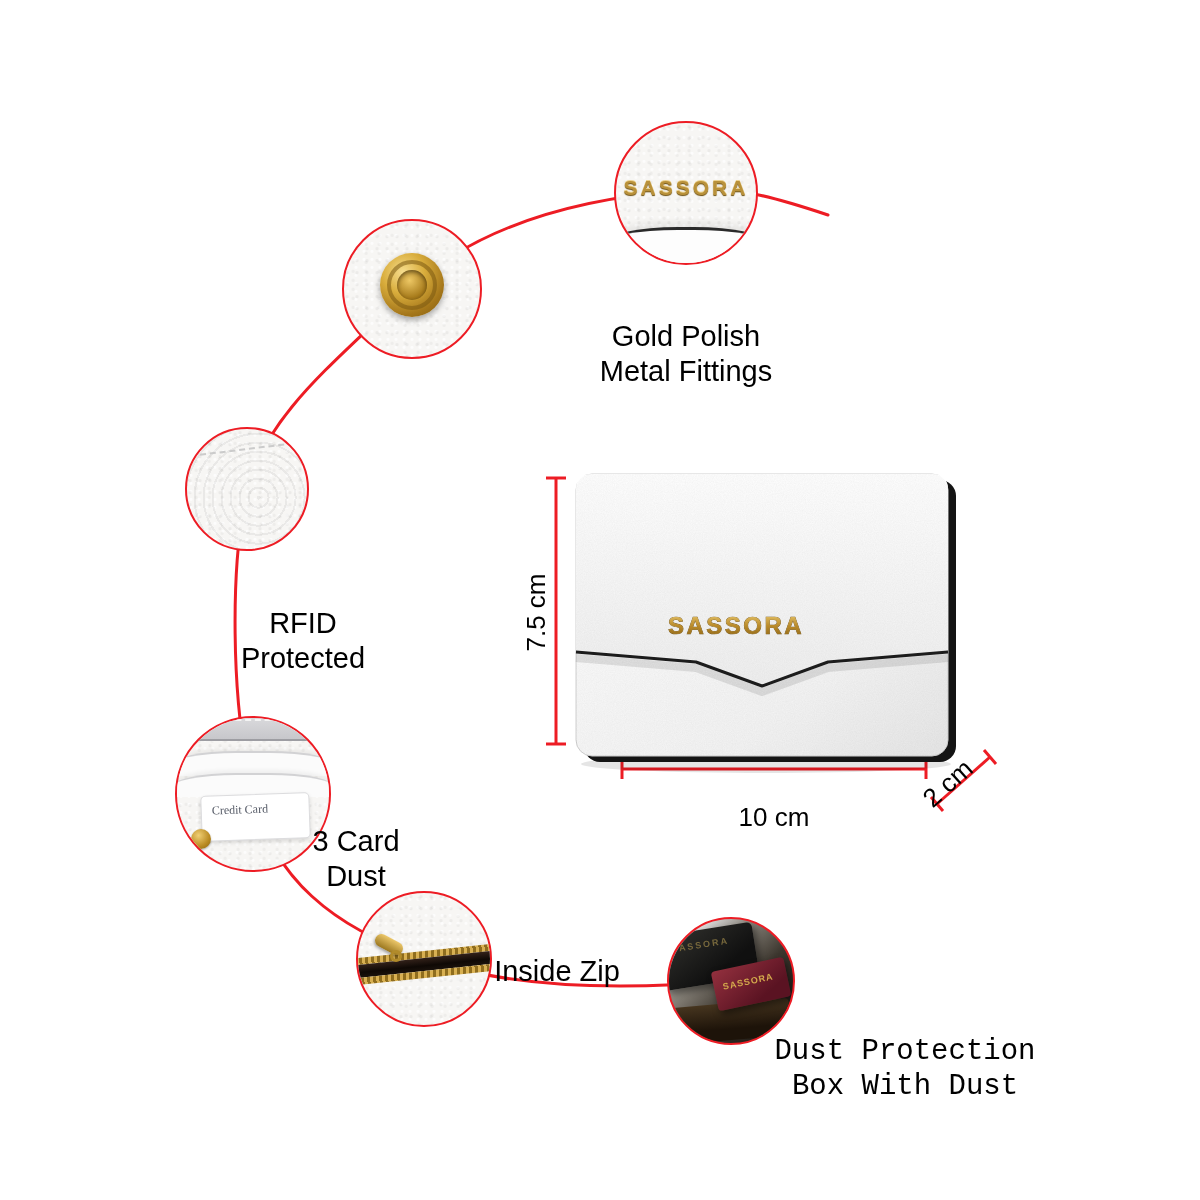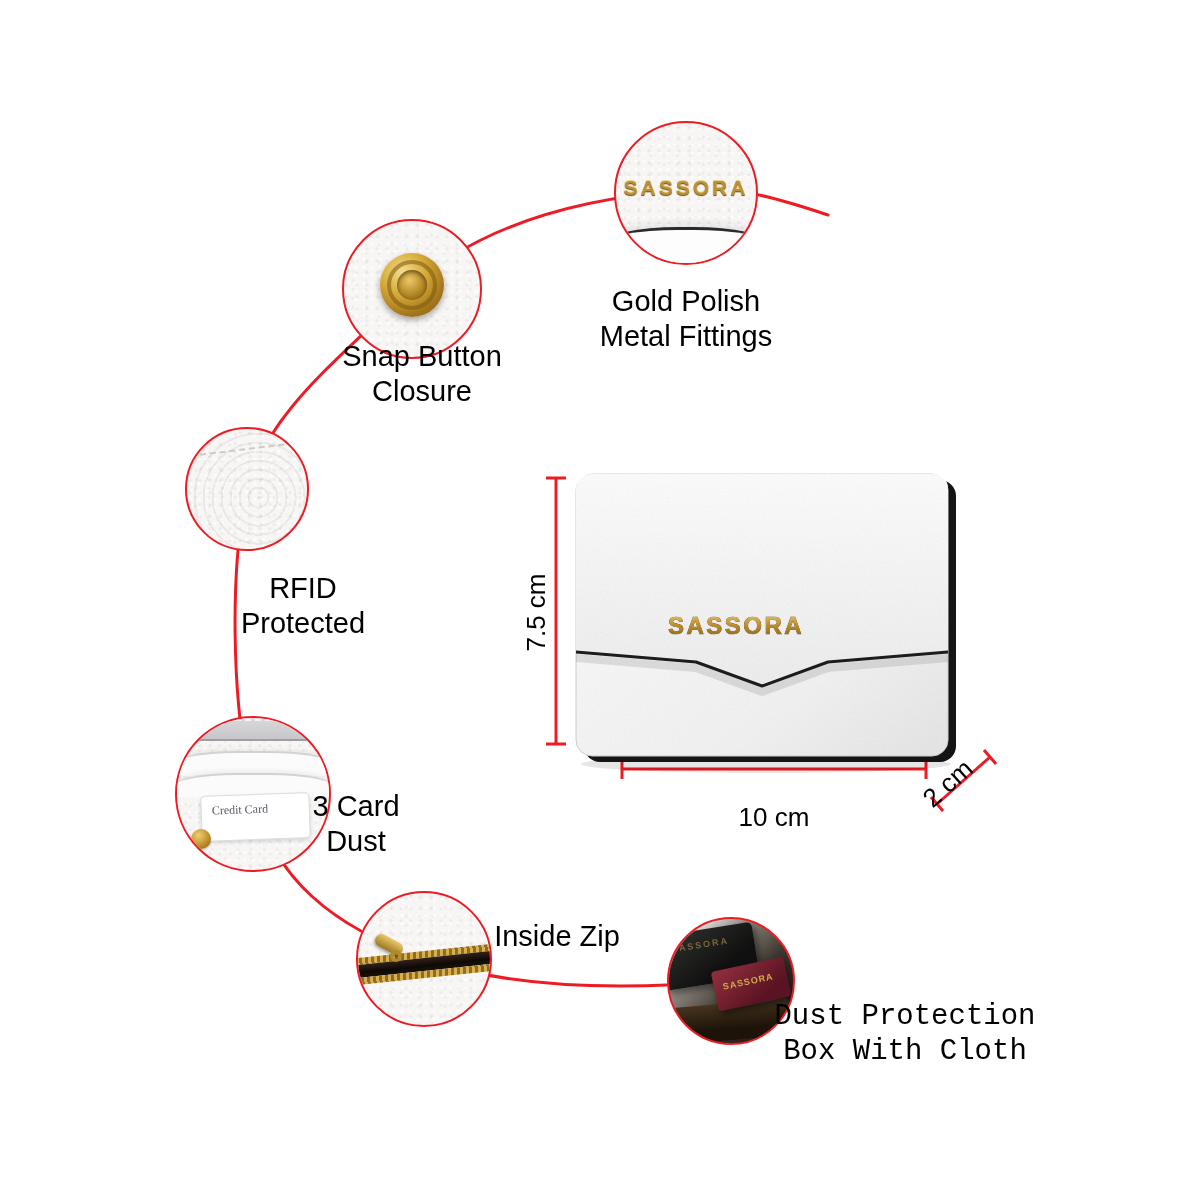--- a/index.html
+++ b/index.html
@@ -84,21 +84,21 @@
   .c6-base { position:absolute; left:2%; bottom:2%; width:96%; height:30%; transform:rotate(-5deg);
              border-radius:4px; background:linear-gradient(#46351f,#1d1309 70%); }
   .c6-cloth { position:absolute; right:4%; top:36%; width:60%; height:32%; transform:rotate(-12deg);
               border-radius:4px; background:linear-gradient(150deg,#93303e,#5a1322 75%);
               box-shadow:2px 4px 7px rgba(0,0,0,0.5); }
   .c6-clothtext { position:absolute; left:12%; top:30%; font-size:9px; font-weight:bold;
                   letter-spacing:1px; color:#d3a94c; }
 
   
   .label { position:absolute; text-align:center; font-size:29px; line-height:35px;
-           color:var(--text-black, #000); z-index:3; }
+           color:var(--text-black, #000); z-index:3;margin-top:35px; }
   .ln { display:block; }
   .dim-label { position:absolute; text-align:center; font-size:26px; color:var(--text-black, #000); z-index:3; }
 
   .wallet-svg { position:absolute; left:540px; top:448px; z-index:2; }
 </style>
 </head>
 <body>
 
 <div class="page">
 
@@ -176,24 +176,20 @@
     <span class="ln">Gold Polish</span>
     <span class="ln">Metal Fittings</span>
   </div>
 
   <div class="circle leather" id="c2" style="left:342px; top:219px; width:140px; height:140px;">
     <div class="c2-btn">
       <div class="c2-btn-ring"></div>
       <div class="c2-btn-core"></div>
     </div>
   </div>
-  <div class="label" style="left:282px; top:339px; width:280px;">
-    <span class="ln">Snap Button</span>
-    <span class="ln">Closure</span>
-  </div>
 
   <div class="circle leather" id="c3" style="left:185px; top:427px; width:124px; height:124px;">
     <div class="c3-ripple"></div>
     <div class="c3-stitch"></div>
   </div>
   <div class="label" style="left:203px; top:571px; width:200px;text-align:center;">
     <span class="ln">RFID</span>
     <span class="ln">Protected</span>
   </div>
 
@@ -230,16 +226,16 @@
     <div class="c6-lid">
       <span class="c6-lidtext">SASSORA</span>
     </div>
     <div class="c6-base"></div>
     <div class="c6-cloth">
       <span class="c6-clothtext">SASSORA</span>
     </div>
   </div>
   <div class="label" style="left:745px; top:999px; width:320px;font-family:Liberation Mono, monospace;">
     <span class="ln">Dust Protection</span>
-    <span class="ln">Box With Cloth</span>
+    <span class="ln">Box With Dust</span>
   </div>
 
 </div>
 
 </body></html>

